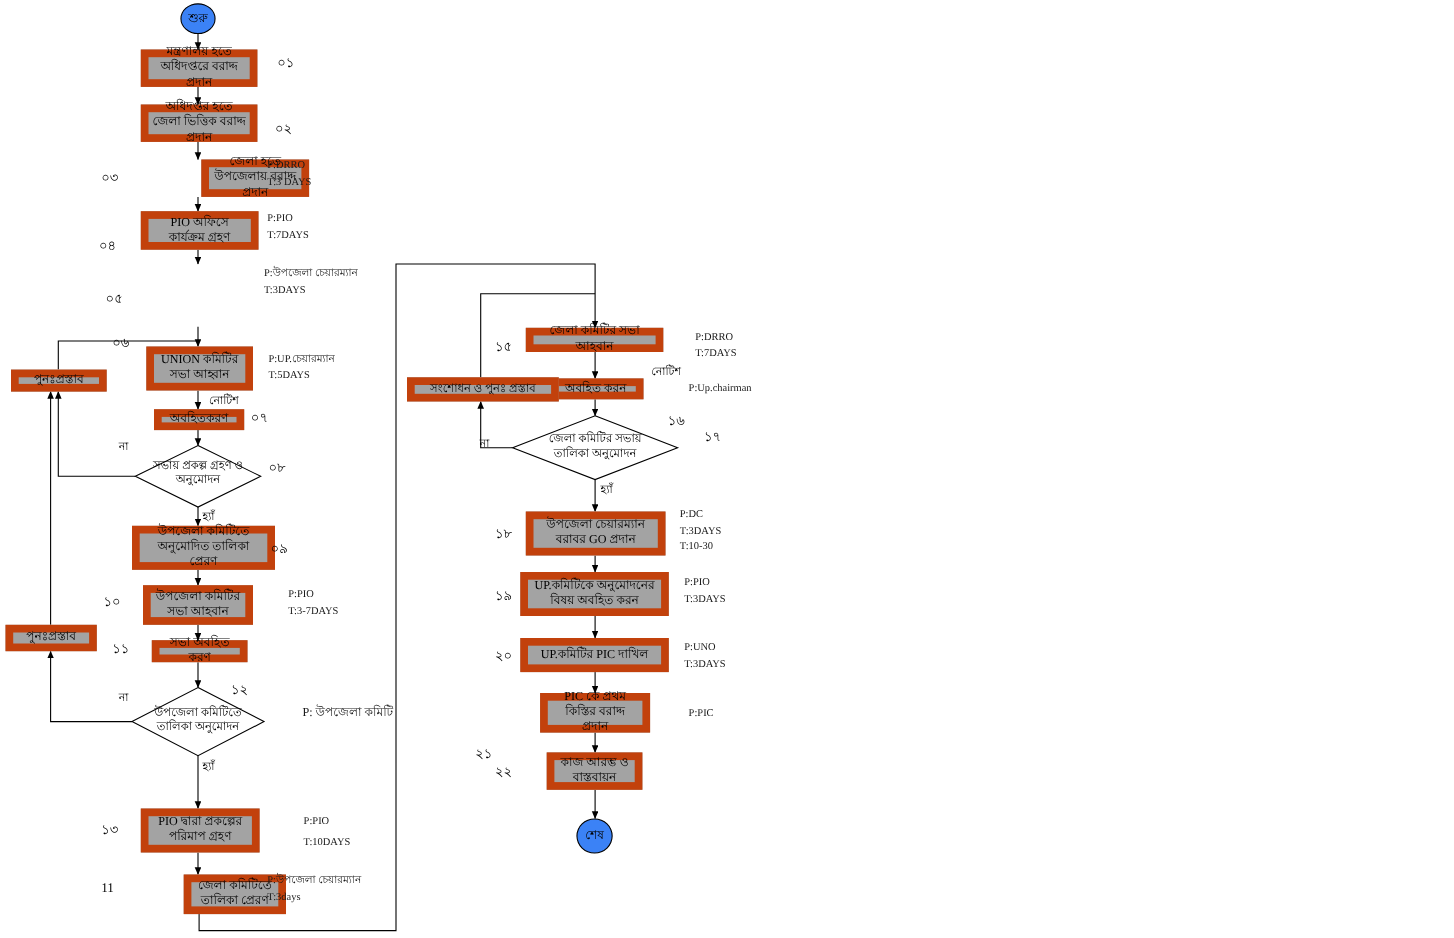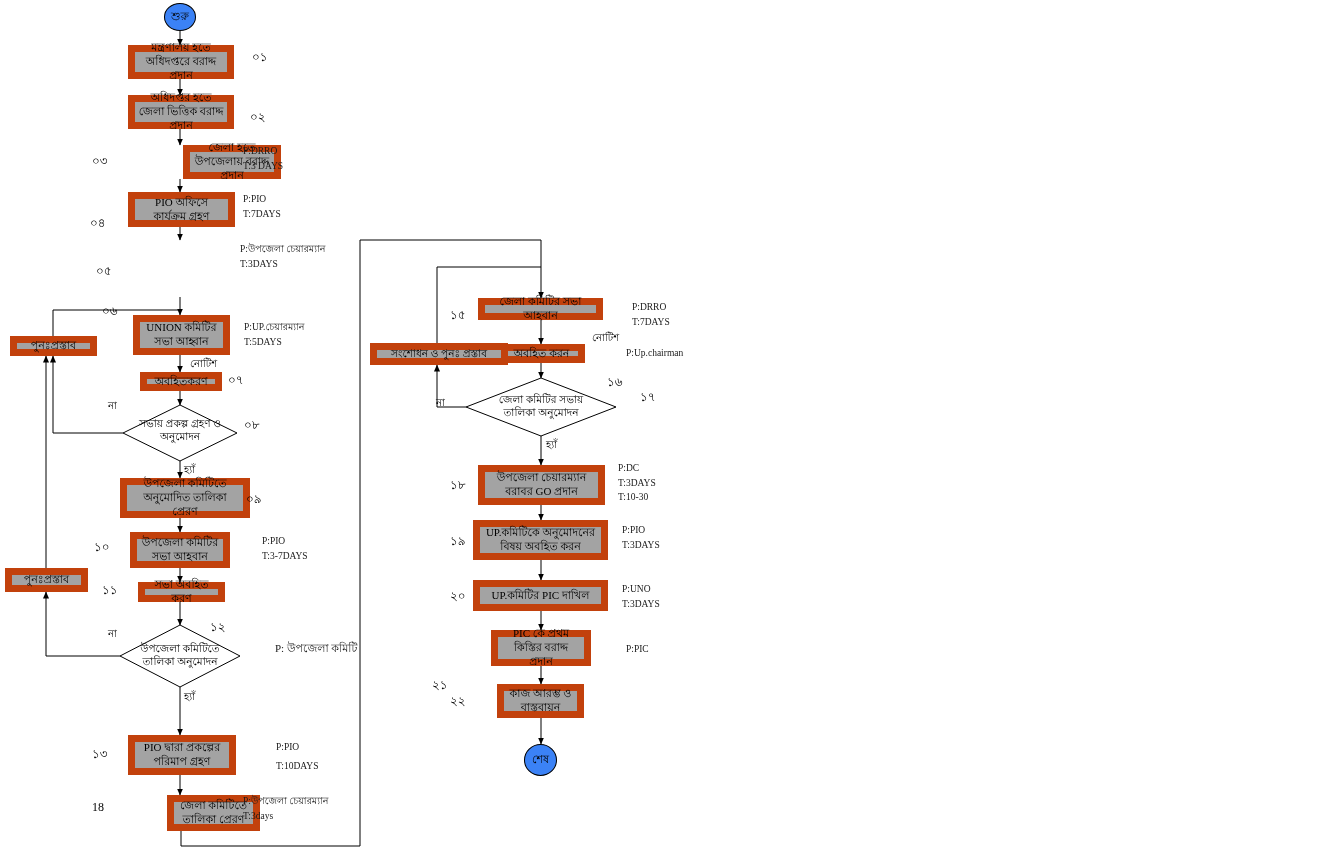--- a/index.html
+++ b/index.html
@@ -155,21 +155,21 @@
   <div class="num" style="left:90px;top:214px;">০৪</div>
   <div class="num" style="left:96px;top:262px;">০৫</div>
   <div class="num" style="left:102px;top:302px;">০৬</div>
   <div class="num" style="left:228px;top:371px;">০৭</div>
   <div class="num" style="left:244px;top:416px;">০৮</div>
   <div class="num" style="left:246px;top:490px;">০৯</div>
   <div class="num" style="left:94px;top:538px;">১০</div>
   <div class="num" style="left:102px;top:581px;text-align:center;">১১</div>
   <div class="num" style="left:210px;top:618px;">১২</div>
   <div class="num" style="left:92px;top:745px;">১৩</div>
-  <div class="num" style="left:92px;top:800px;">18</div>
+  <div class="num" style="left:92px;top:800px;">11</div>
   <div class="num" style="left:450px;top:306px;">১৫</div>
   <div class="num" style="left:607px;top:345px;margin-top:28px;">১৬</div>
   <div class="num" style="left:640px;top:388px;">১৭</div>
   <div class="num" style="left:450px;top:476px;">১৮</div>
   <div class="num" style="left:450px;top:532px;">১৯</div>
   <div class="num" style="left:450px;top:587px;">২০</div>
   <div class="num" style="left:432px;top:640px;margin-top:36px;">২১</div>
   <div class="num" style="left:450px;top:692px;">২২</div>
 
   <div class="ann" style="left:243px;top:144px;">

